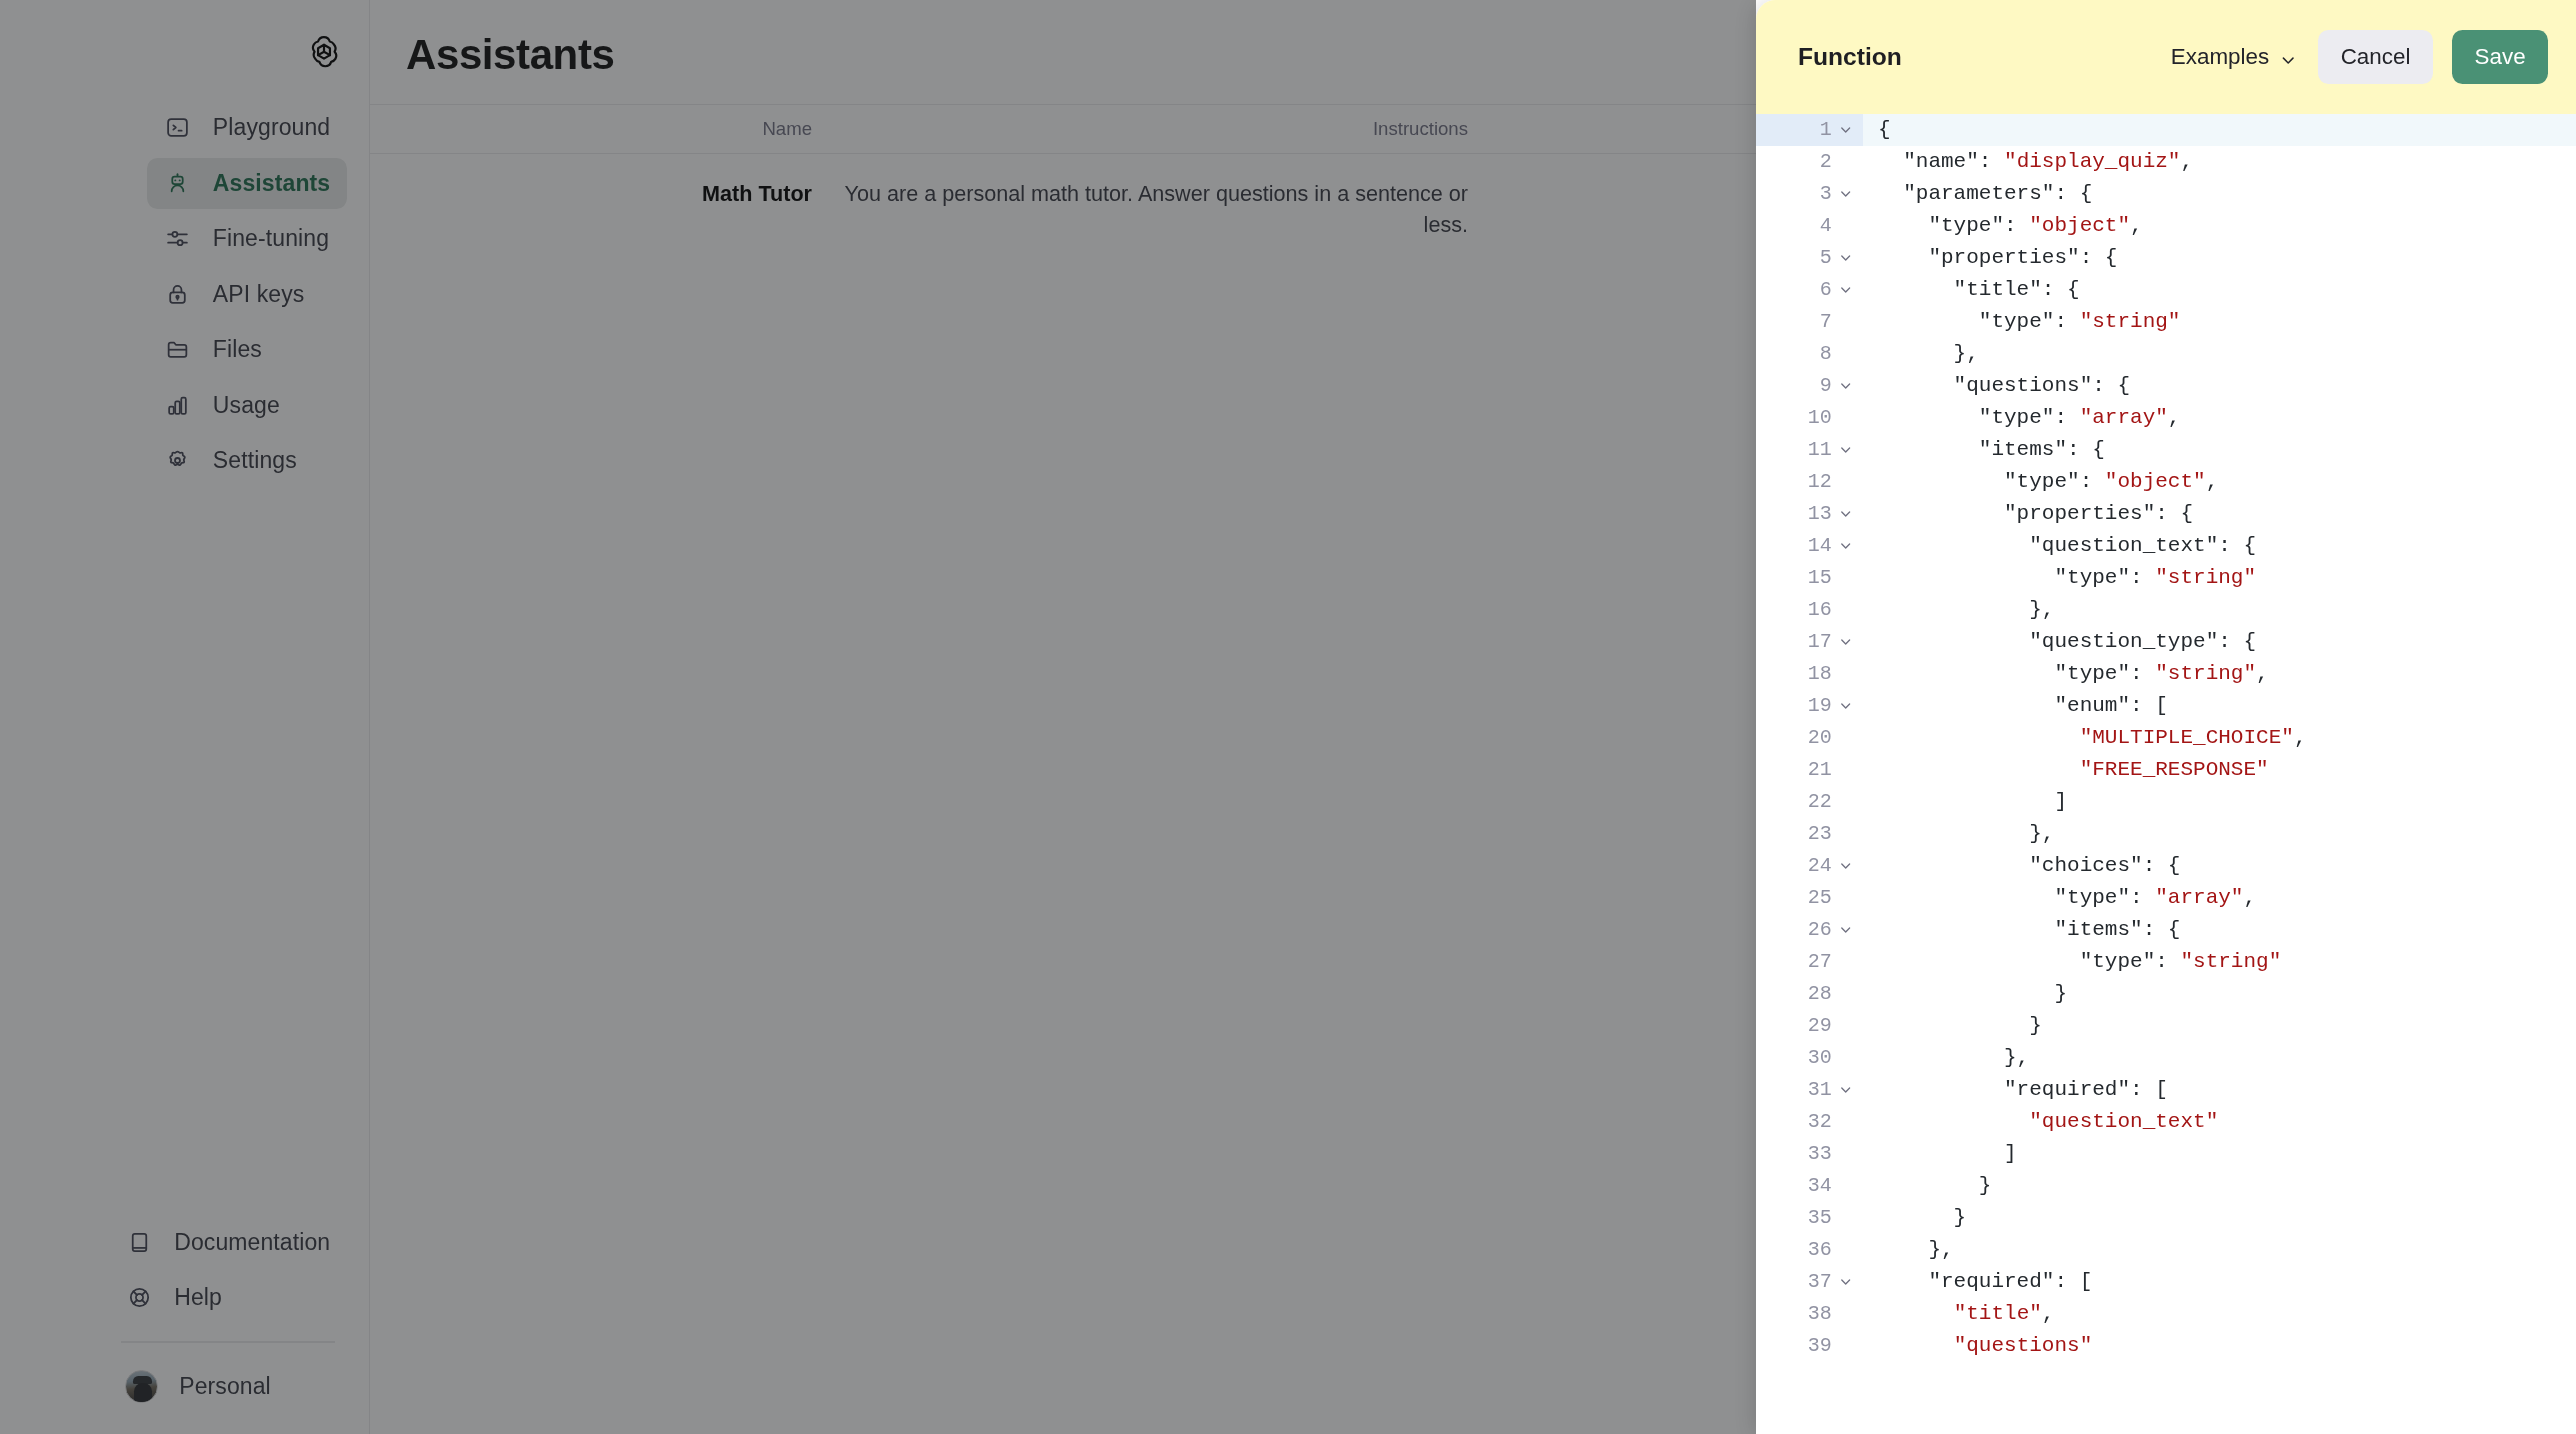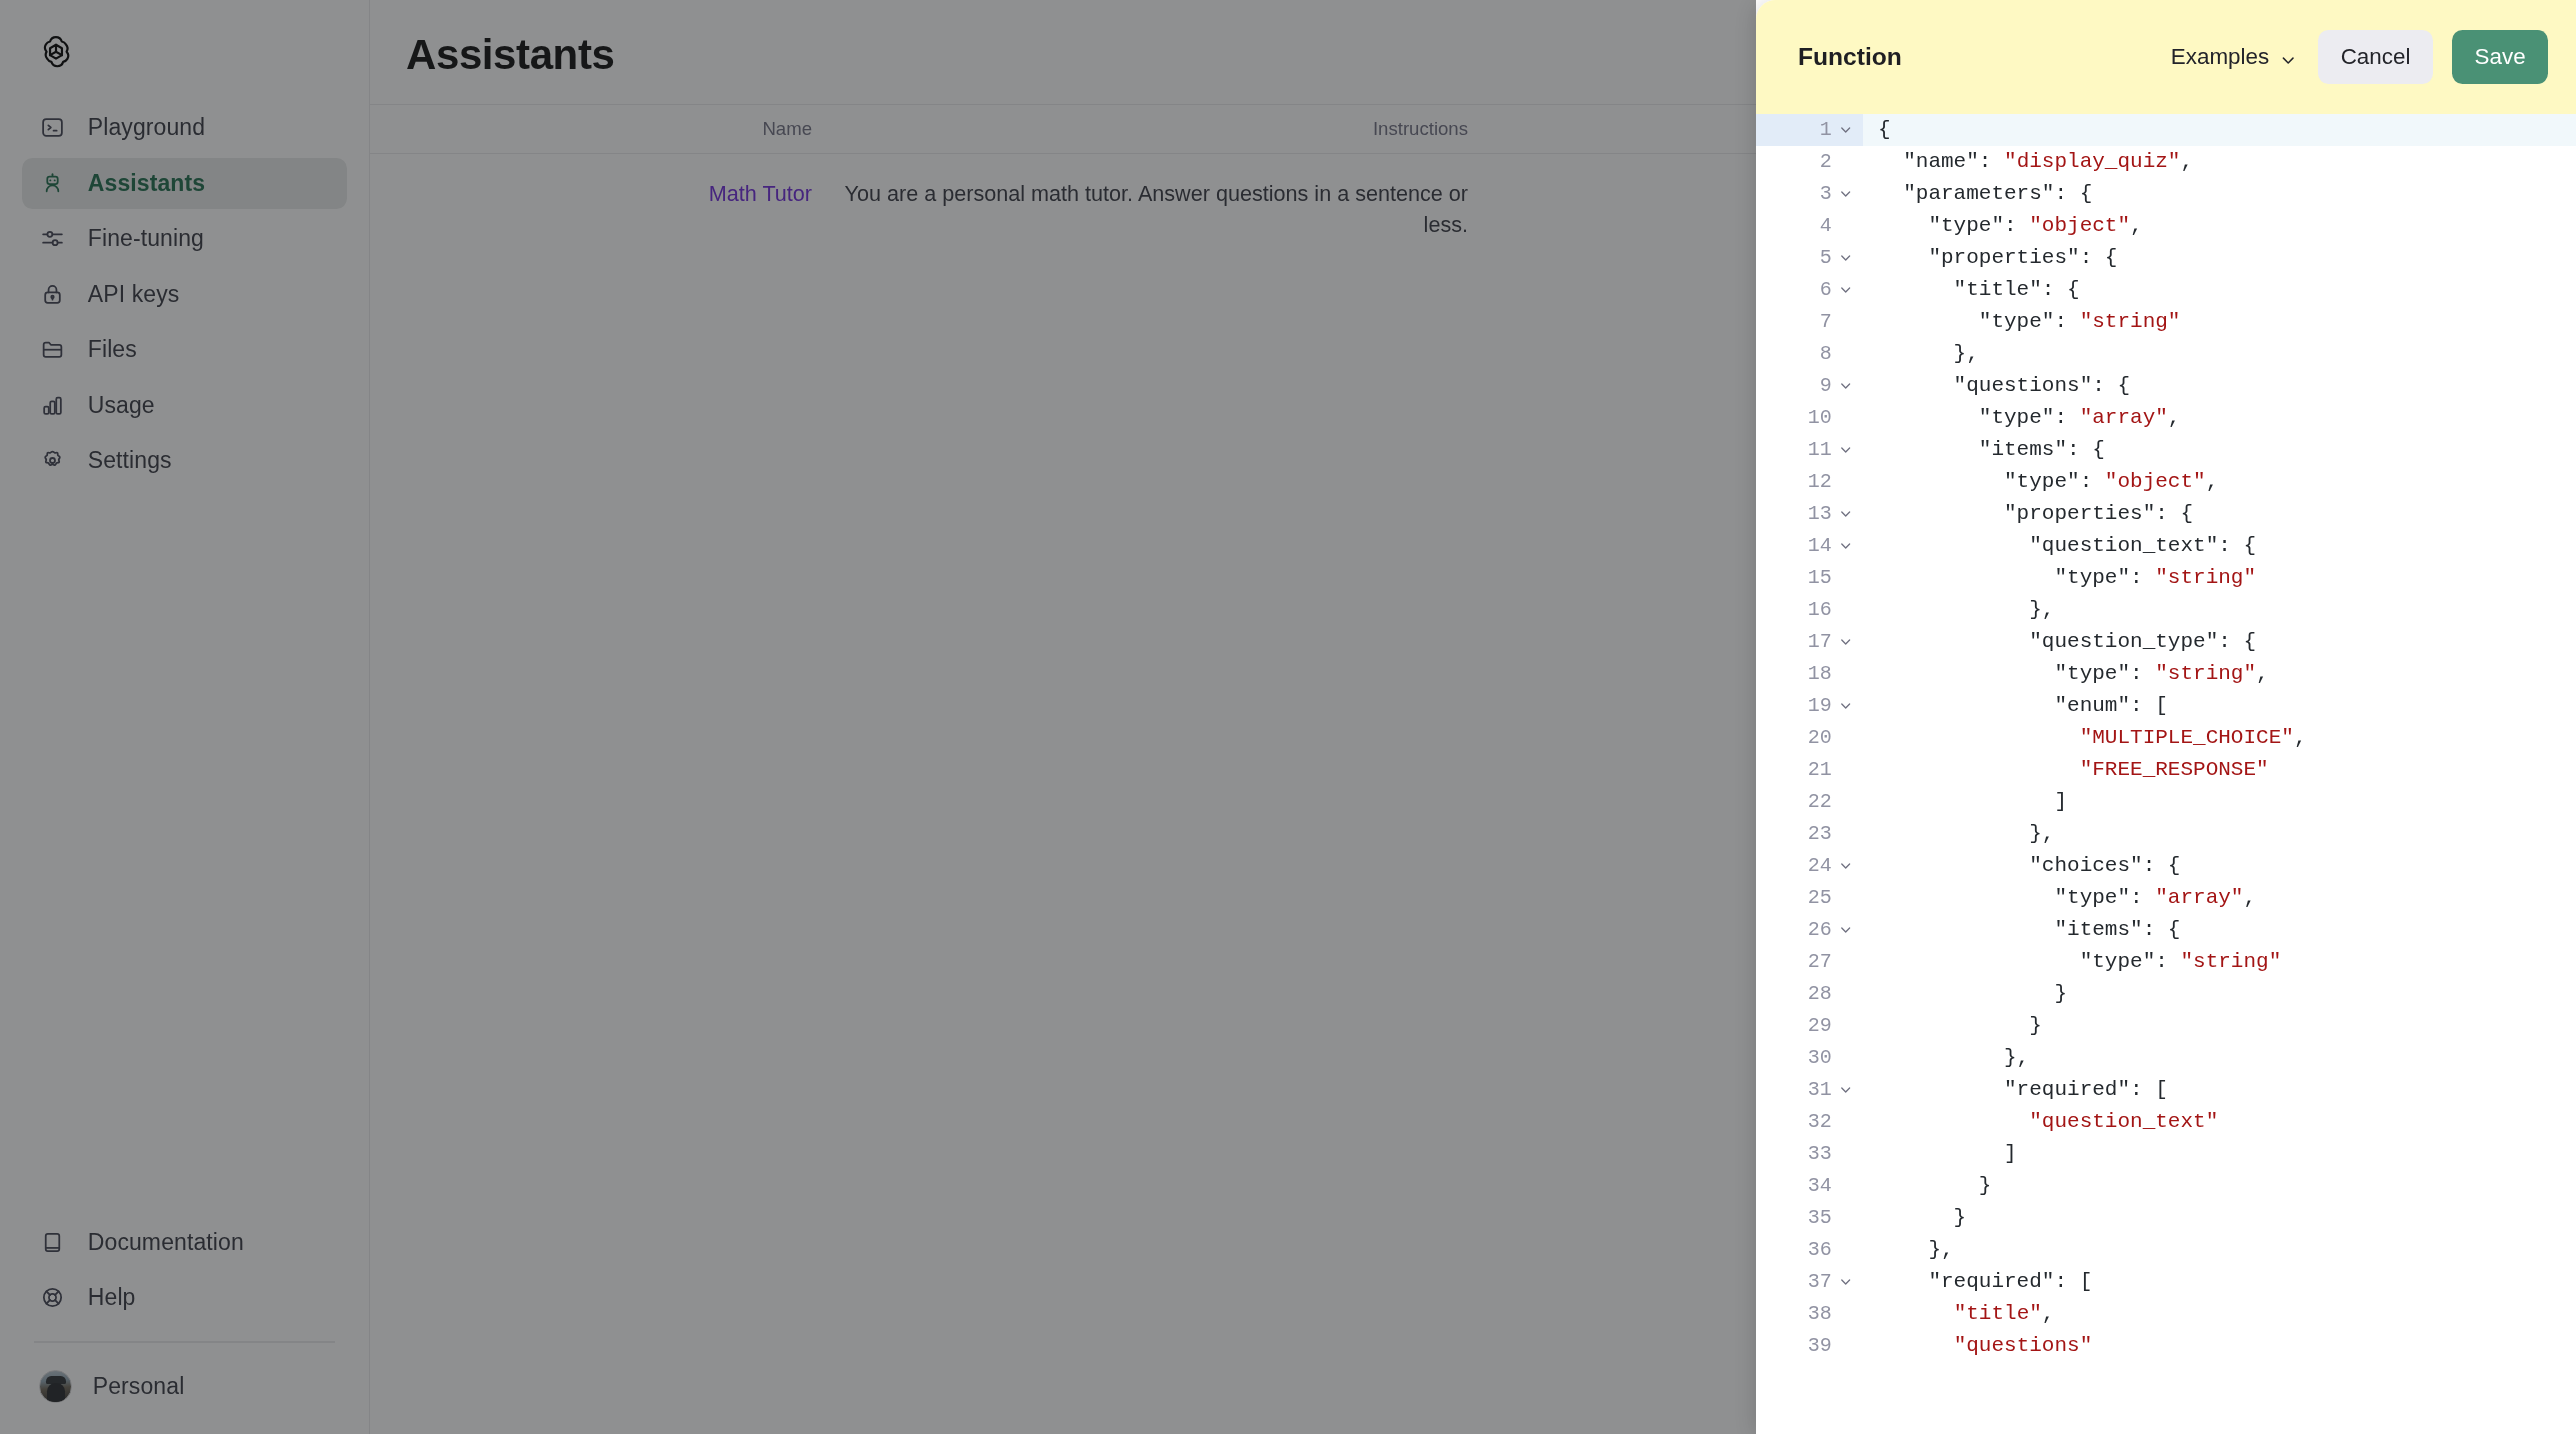--- a/index.html
+++ b/index.html
@@ -16,20 +16,21 @@
   .base-layer { position: absolute; inset: 0; display: flex; background: #ffffff; }
 
   
   .sidebar {
     width: 370px; height: 1434px;
     background: #ffffff;
     border-right: 1.5px solid #e9e9ea;
     display: flex; flex-direction: column;
     padding: 21px 22.4px 22.4px 22.4px;
     flex: 0 0 370px;
+    align-items: flex-end;
   }
   .brand { width: 46px; height: 46px; margin: 10.4px 0 25px 10.4px; }
   .nav { display: flex; flex-direction: column; gap: 4.5px; }
   .nav-item {
     display: flex; align-items: center; gap: 21px;
     height: 51px; padding: 0 16.4px;
     border-radius: 10.4px;
     color: #353740; font-size: 23px; letter-spacing: 0.1px;
     white-space: nowrap;
   }
@@ -65,21 +66,21 @@
     display: flex; align-items: center;
     height: 49px; padding: 0 36px;
     border-bottom: 1.5px solid #e9e9ea;
   }
   .th { font-size: 18.6px; color: #6e6e80; font-weight: 400; }
   .col-name { flex: 0 0 406px; }
   .col-instr { flex: 0 0 656px; }
   .col-id { flex: 1; }
   .trow { display: flex; padding: 25px 36px 28px 36px; }
   .td { font-size: 21.6px; color: #353740; line-height: 1.42; }
-  .td.name { font-weight: 400; color: #6d28d9; }
+  .td.name { font-weight: 700; color: #000000; }
   .td.id { font-family: "Liberation Mono", monospace; font-size: 20px; color: #353740; white-space: nowrap; }
 
   
   .scrim { position: absolute; left: 0; top: 0; width: 1756px; height: 1434px; background: rgba(32,33,36,0.50); }
 
   
   .modal {
     position: absolute; right: 0; top: 0;
     width: 820px; height: 1434px;
     background: #ffffff;

